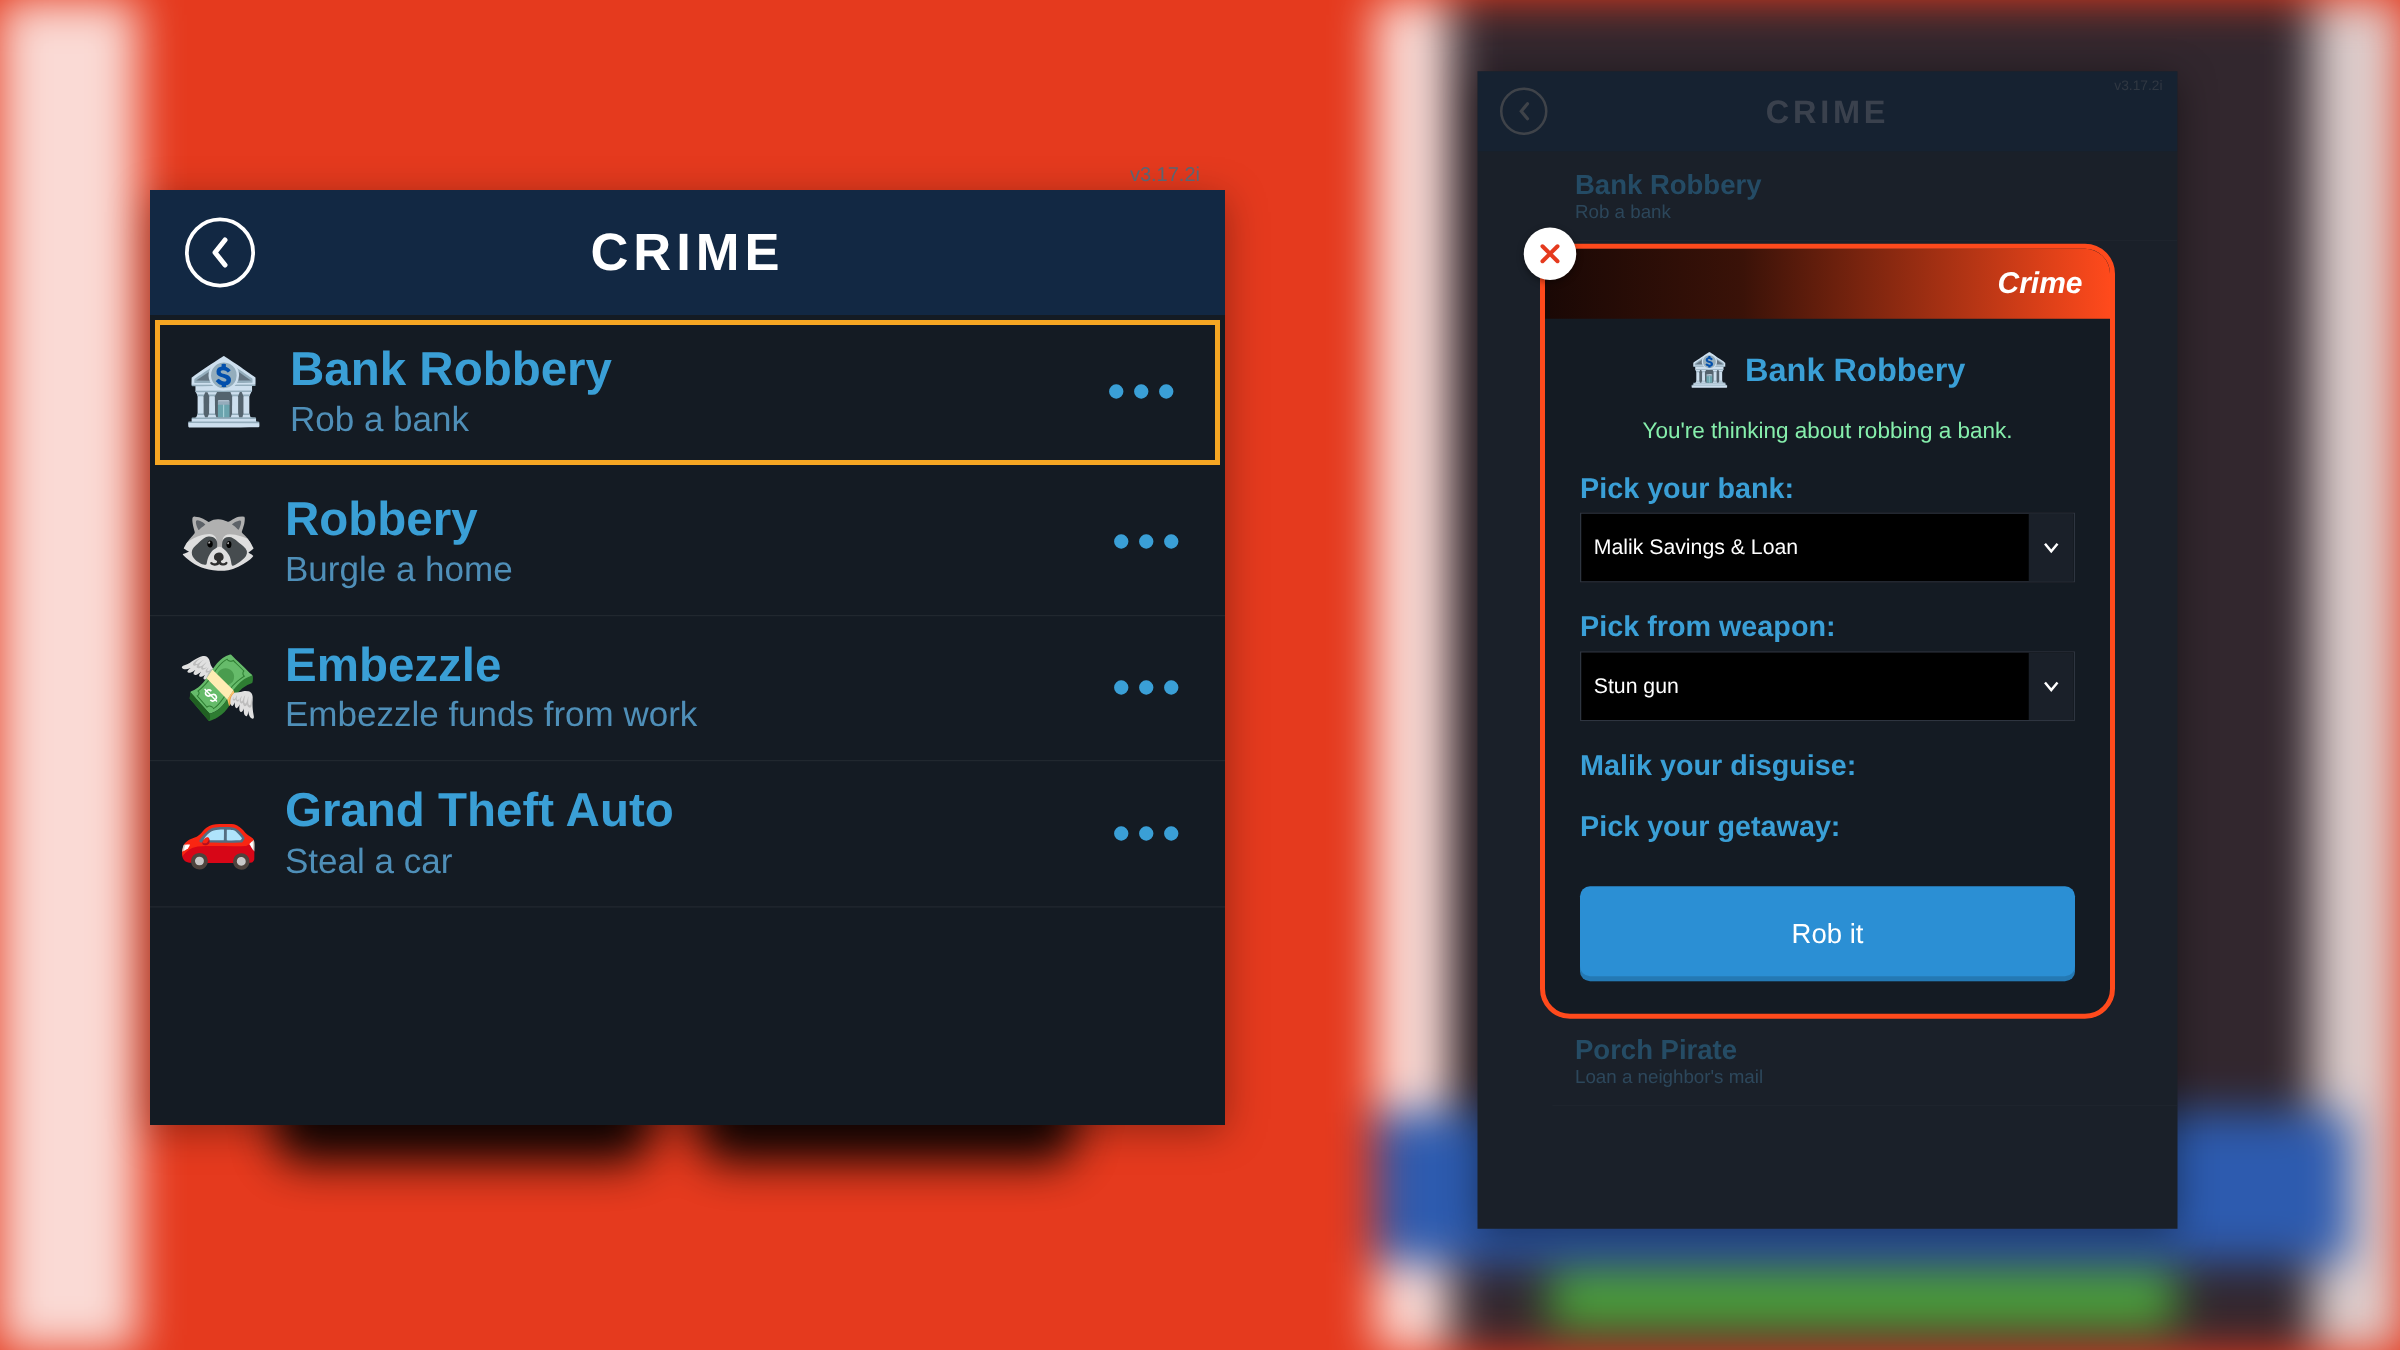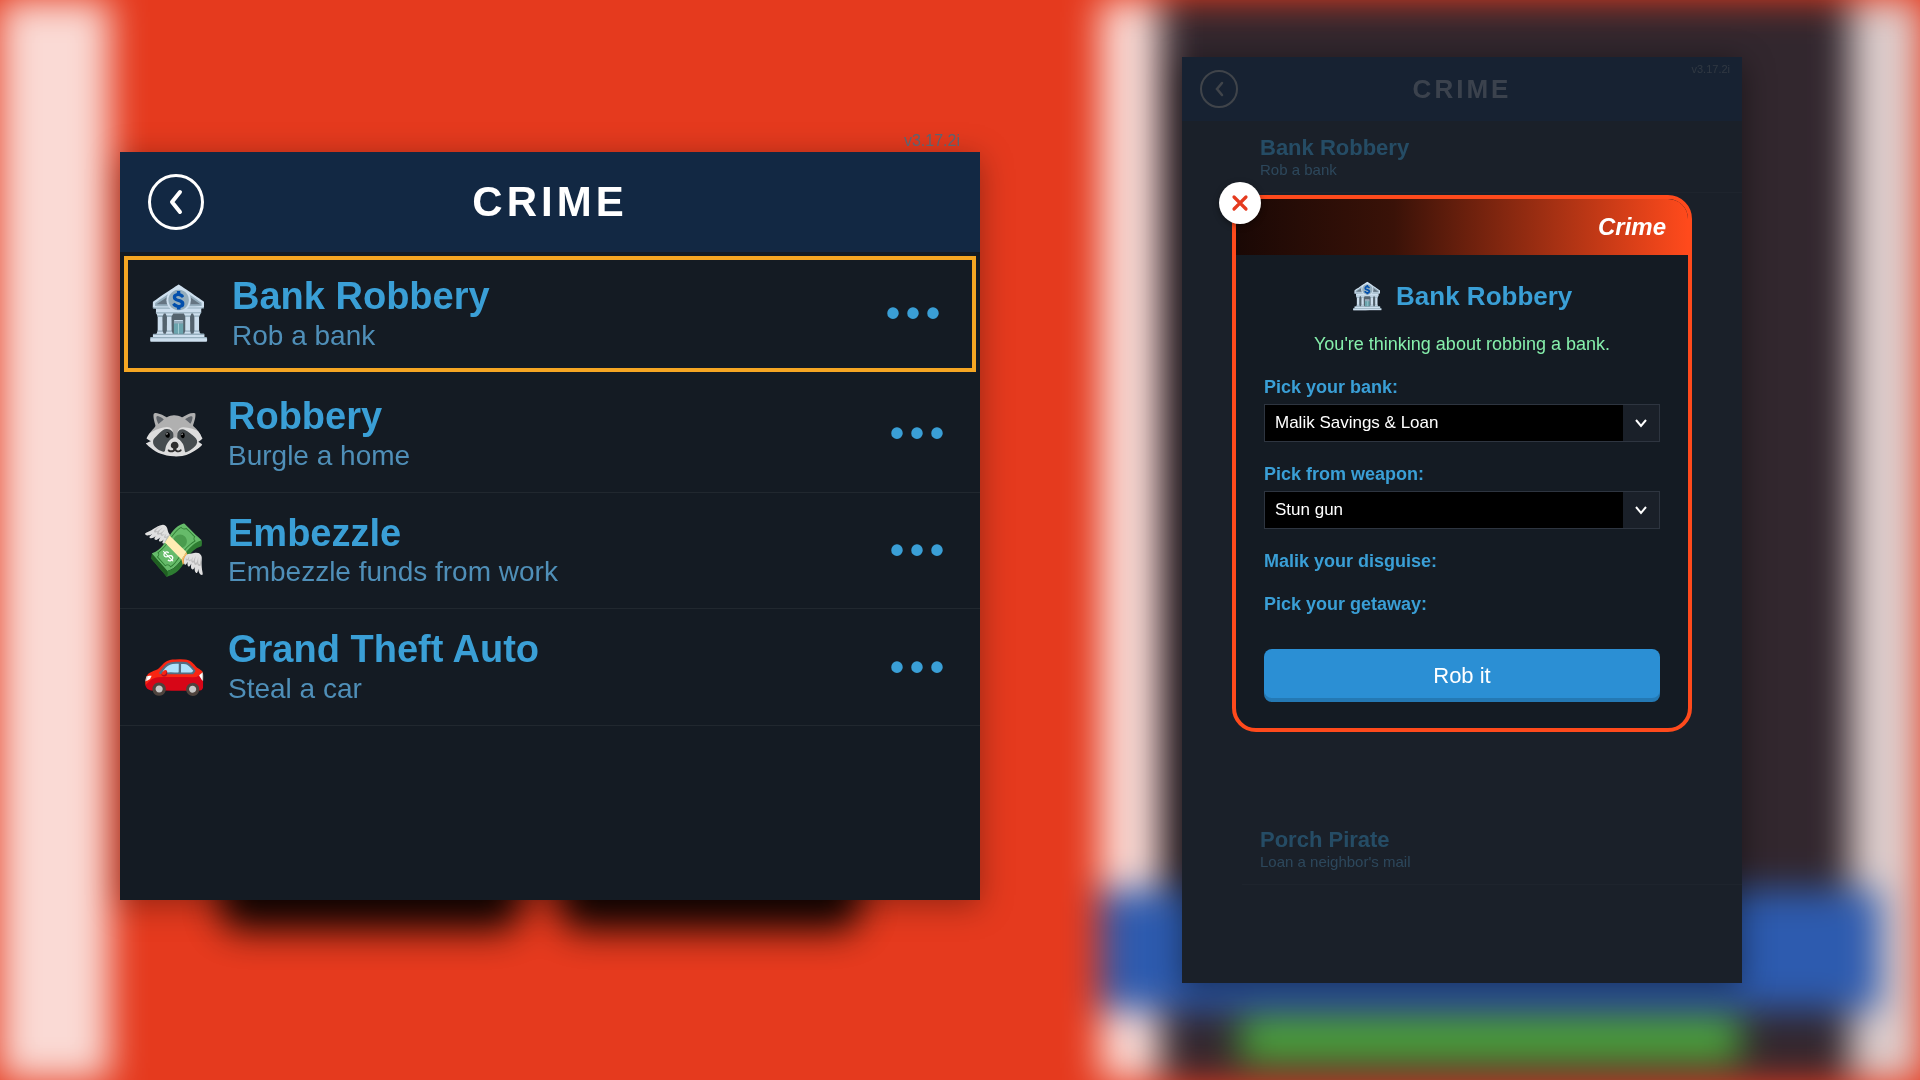--- a/index.html
+++ b/index.html
@@ -218,41 +218,41 @@
     color: #3a9fd6; font-size: 26px; font-weight: 700;
   }
   .modal-desc {
     color: #86efac; text-align: center; font-size: 18px;
     margin-top: 22px;
   }
   .field {
     margin-top: 22px;
   }
   .field-label {
-    color: #3a9fd6; font-size: 18px; font-weight: 700;
+    color: #3a9fd6; font-size: 23px; font-weight: 700;
   }
   .field-select {
     margin-top: 6px;
-    height: 38px;
+    height: 56px;
     background: #000;
     border: 1px solid #2e3540;
     display: flex; align-items: center;
     cursor: pointer;
   }
   .field-value {
     flex: 1; color: #fff; font-size: 17px; padding-left: 10px;
   }
   .field-arrow {
     width: 36px; height: 100%;
     background: #1a2029;
     display: flex; align-items: center; justify-content: center;
   }
   .rob-btn {
     margin: 34px 28px 0 28px;
-    height: 53px;
+    height: 76px;
     background: #2b8fd4;
     color: #fff;
     font-size: 22px;
     border-radius: 8px;
     display: flex; align-items: center; justify-content: center;
     cursor: pointer;
     box-shadow: inset 0 -4px 0 rgba(0,0,0,0.15);
   }
 </style>
 </head>

